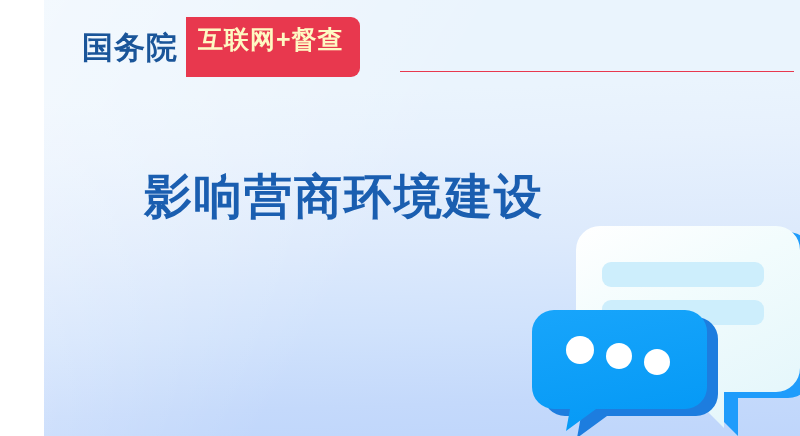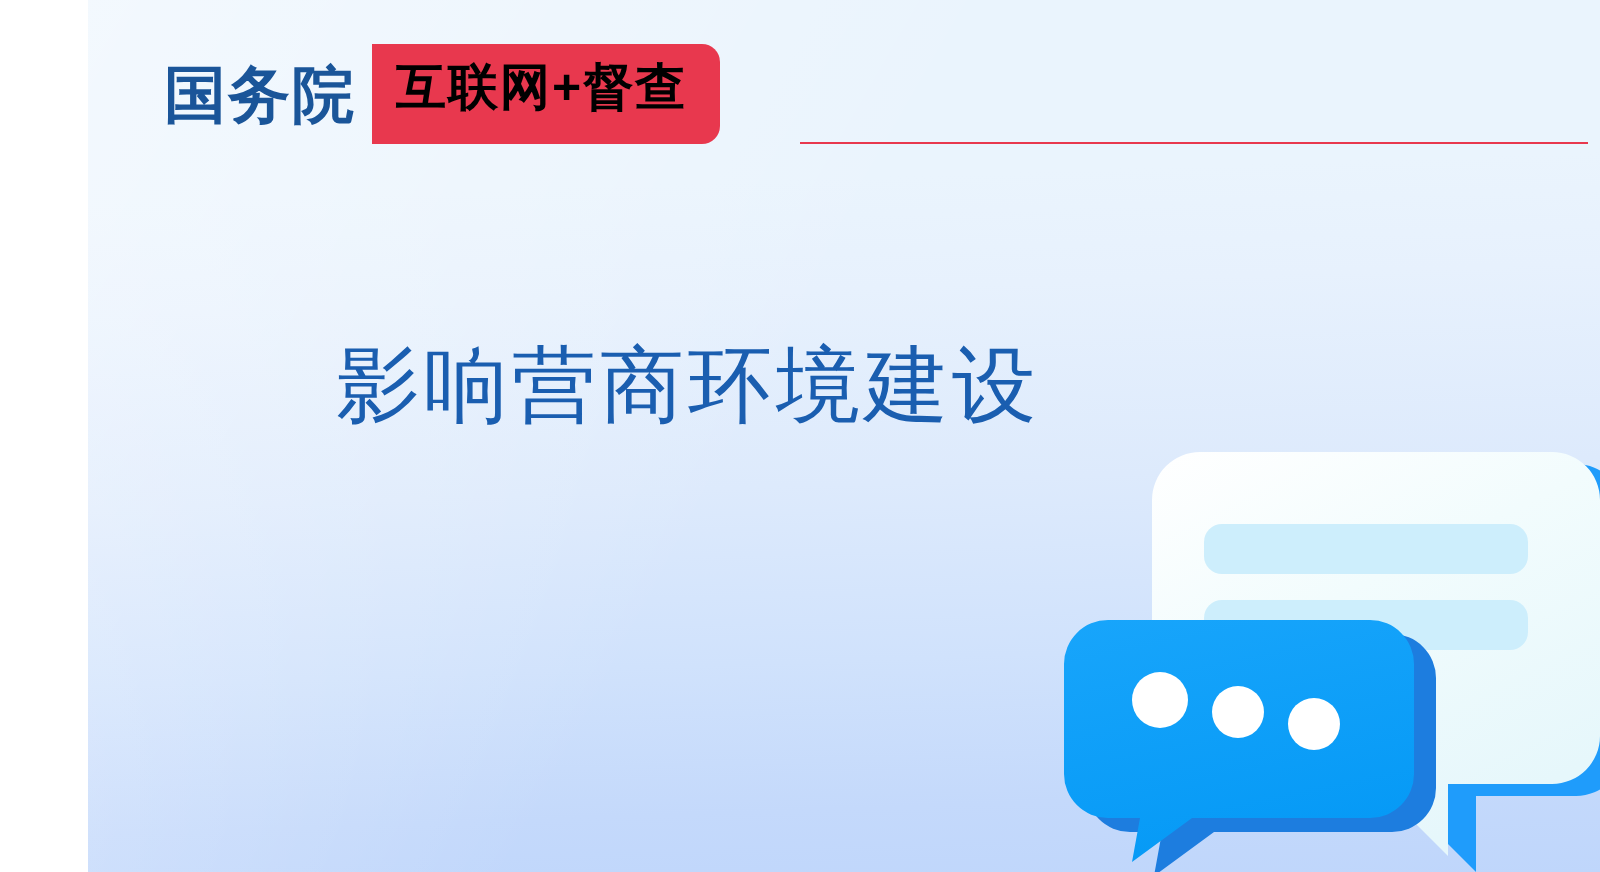--- a/index.html
+++ b/index.html
@@ -52,26 +52,26 @@
     font-size: 31px;
     font-weight: bold;
     color: #1a5599;
     letter-spacing: 1px;
     line-height: 1;
     white-space: nowrap;
   }
   .badge {
     margin-left: 8px;
     background: #e8384e;
-    color: #000000;
+    color: #fef9c3;
     font-size: 25px;
     font-weight: bold;
     letter-spacing: 1px;
     line-height: 1;
-    padding: 10px 16px 15px 12px;
+    padding: 10px 16px 25px 12px;
     border-radius: 0 9px 9px 0;
     white-space: nowrap;
   }
   .header-rule {
     position: absolute;
     left: 356px;
     top: 71px;
     width: 394px;
     height: 1px;
     background: #e8384e;
@@ -81,22 +81,22 @@
   
   .title-block {
     position: absolute;
     left: 0;
     top: 163px;
     width: 600px;
     text-align: center;
     z-index: 5;
   }
   .title-line {
-    font-size: 42px;
-    font-weight: normal;
+    font-size: 48px;
+    font-weight: bold;
     color: #1a5eb0;
     letter-spacing: 2px;
     line-height: 1.42;
     white-space: nowrap;
   }
 
   
   .illustration {
     position: absolute;
     left: 480px;

